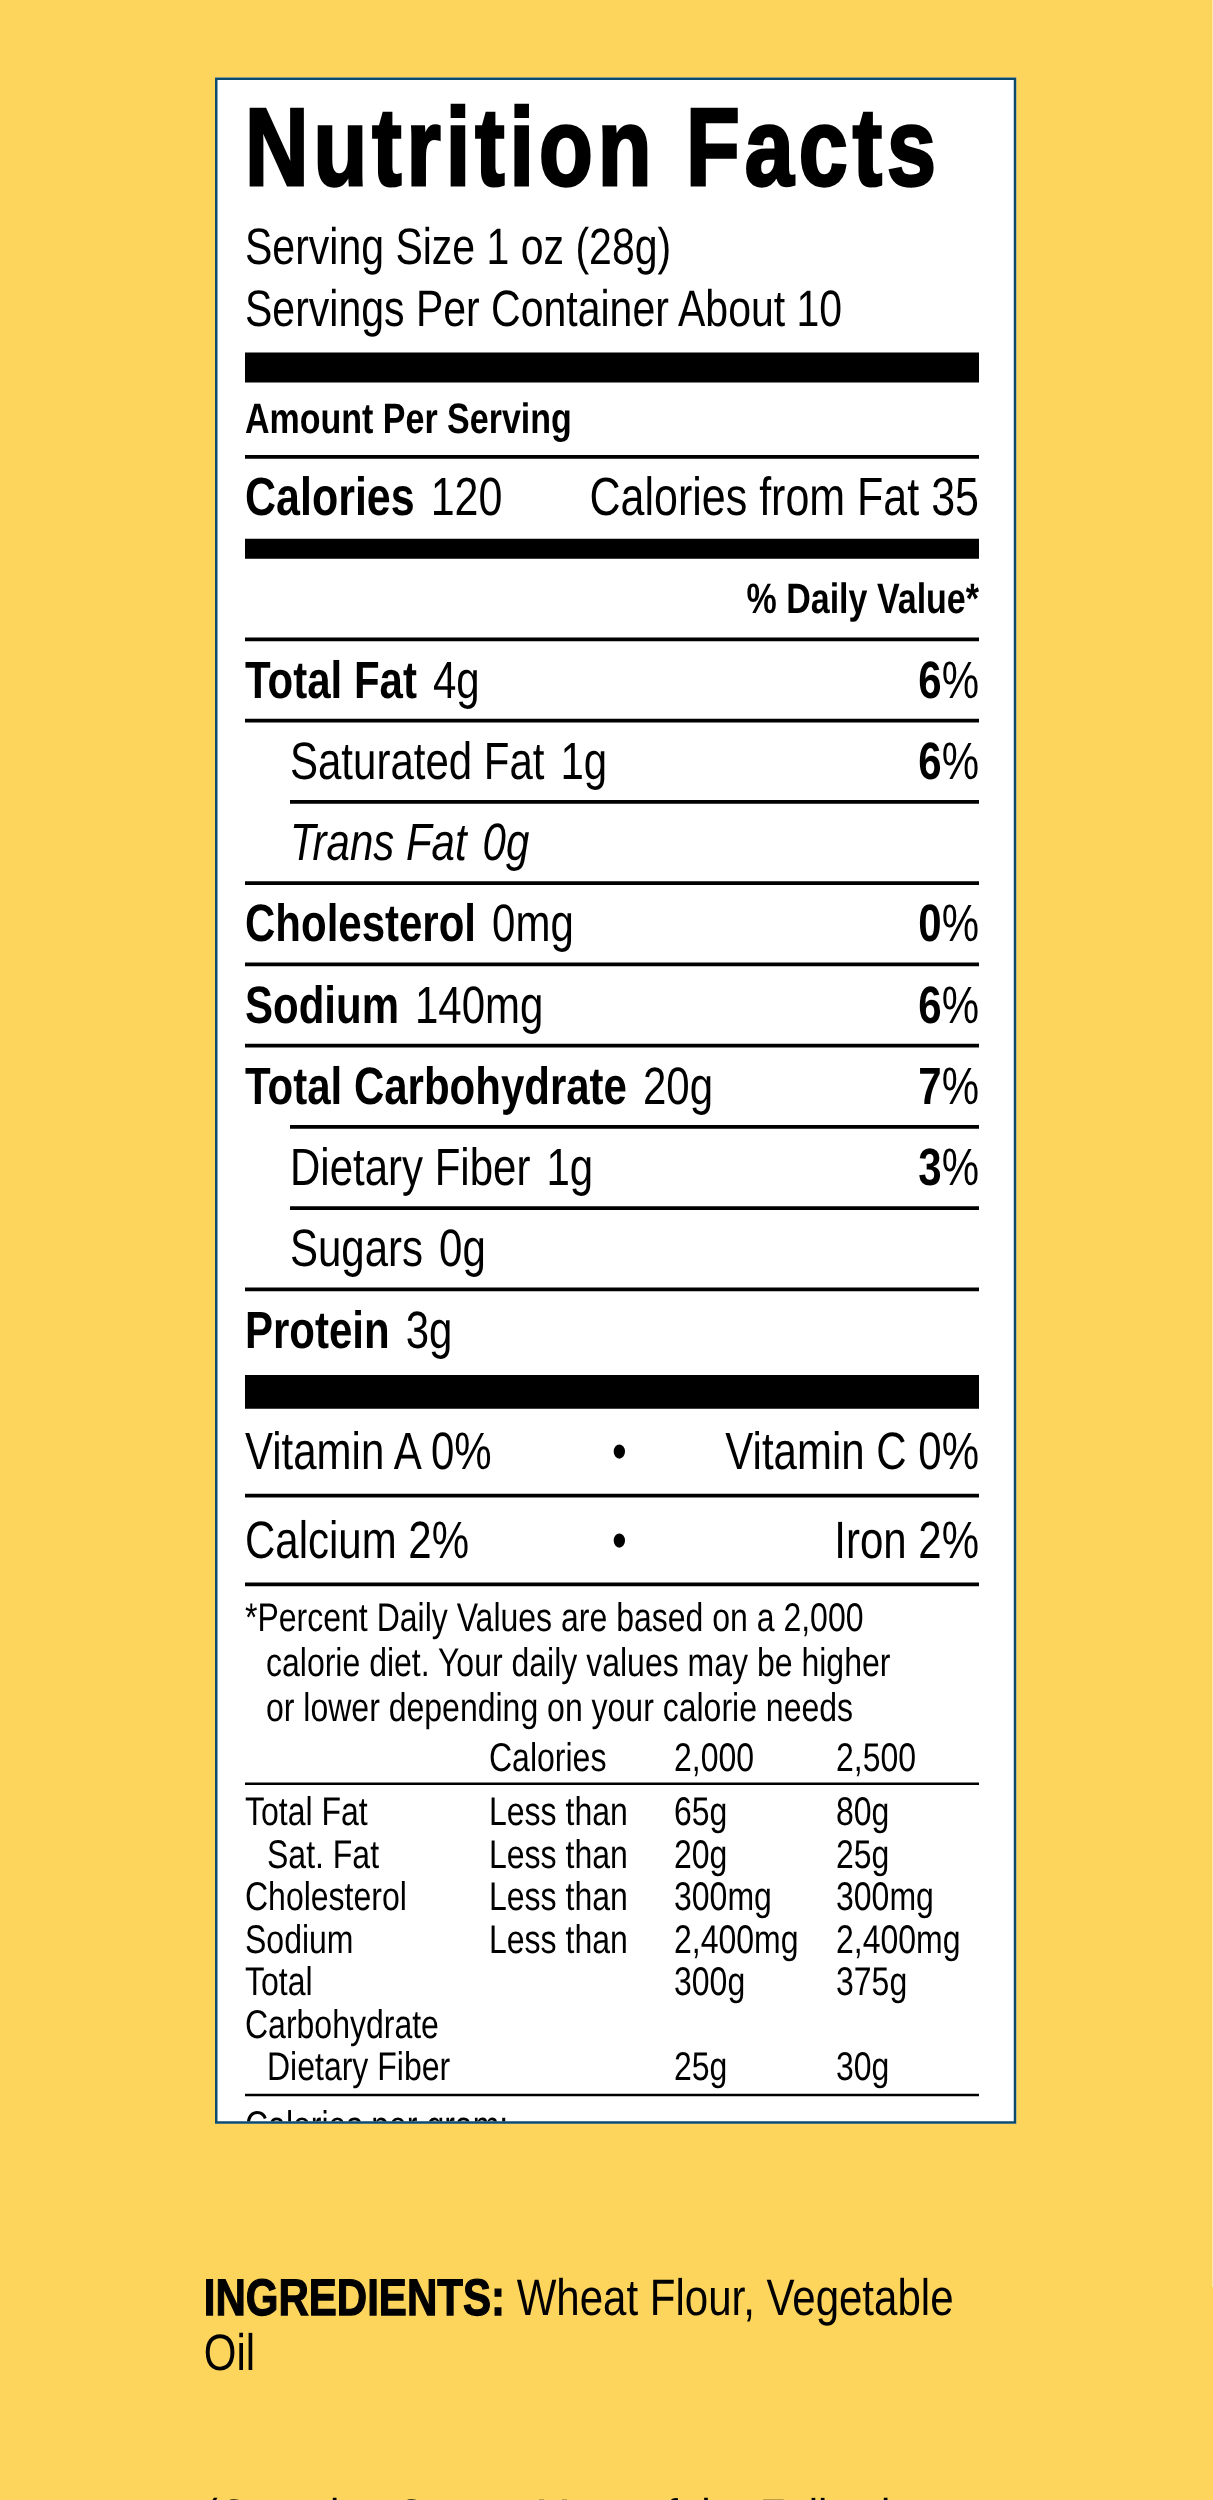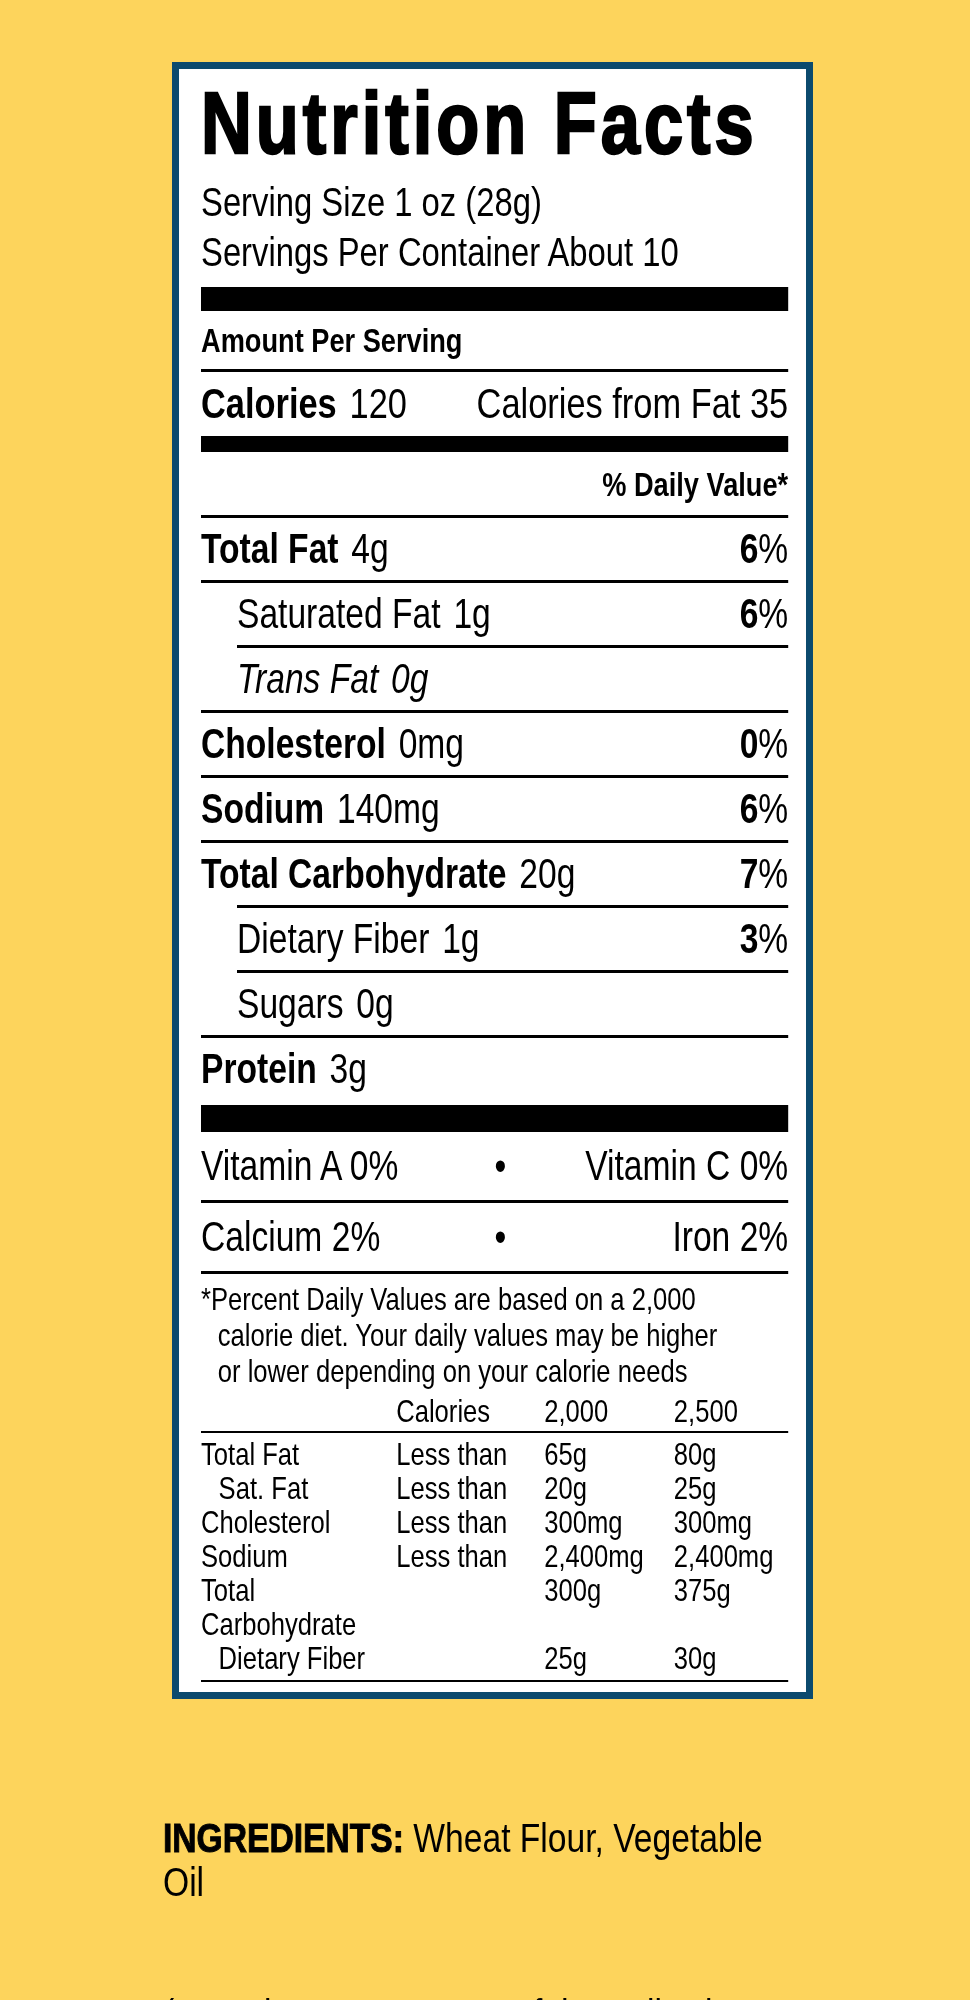--- a/index.html
+++ b/index.html
@@ -7,21 +7,21 @@
     width:970px;height:2000px;
     background:#FDD45C;
     font-family:"Liberation Sans", sans-serif;
     color:#000;
     position:relative;
     overflow:hidden;
   }
   .nf-box{
     position:absolute;left:172px;top:62px;
     width:641px;height:1637px;
-    background:#fff;border:7px solid #0c4a6e;
+    background:#fff;border:2px solid #0c4a6e;
     box-sizing:border-box;
     padding:0 22px;overflow:hidden;
   }
   .nf-scale{
     width:734px;
     transform:scaleX(0.8);
     transform-origin:left top;
   }
   .nf-title{
     font-weight:bold;font-size:88px;line-height:92px;

